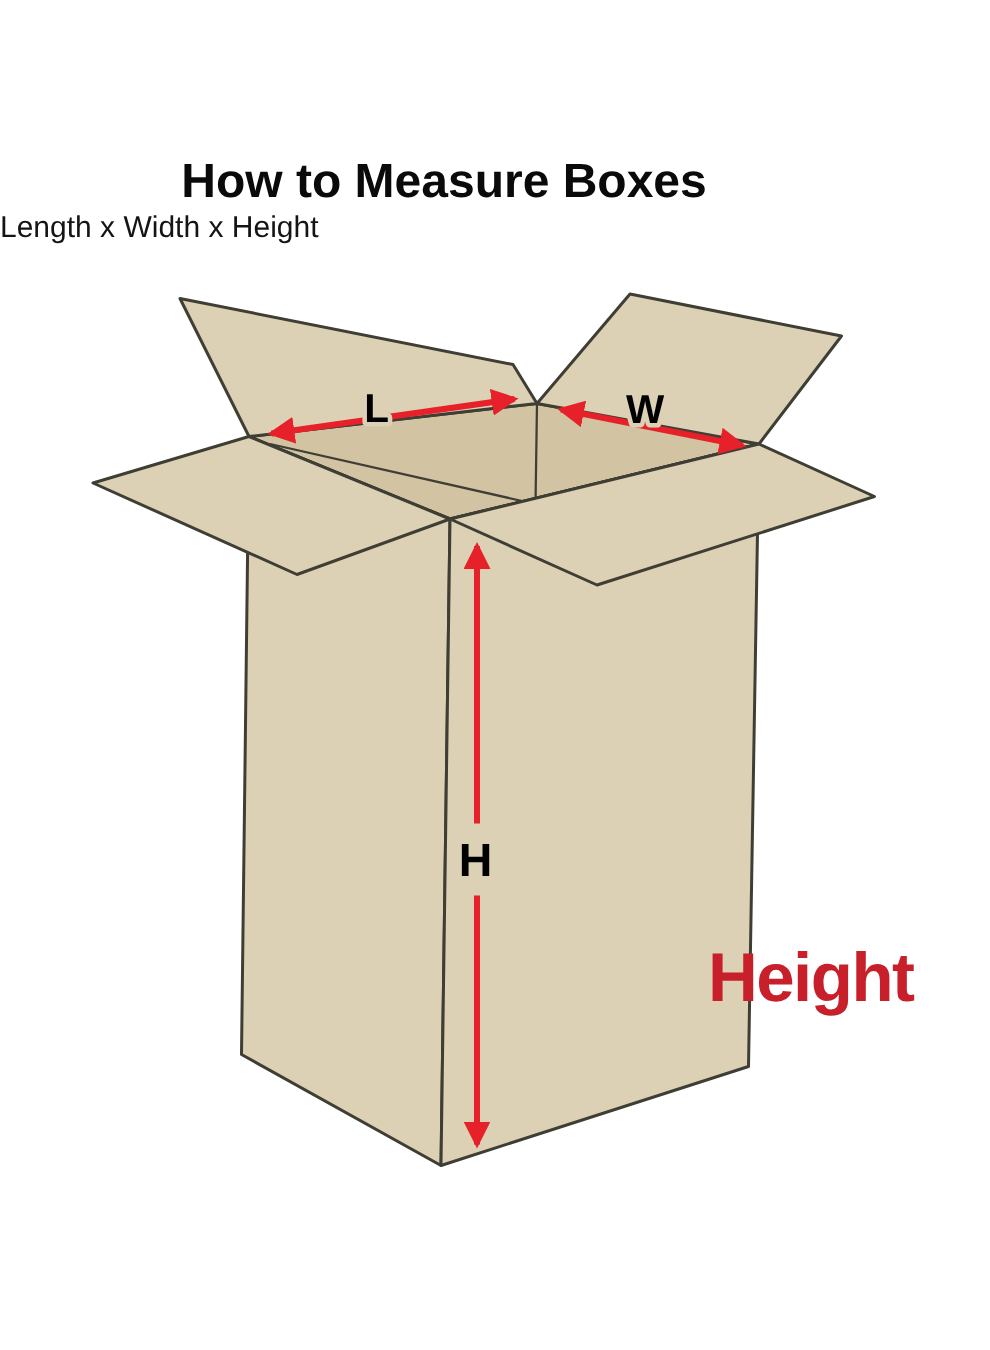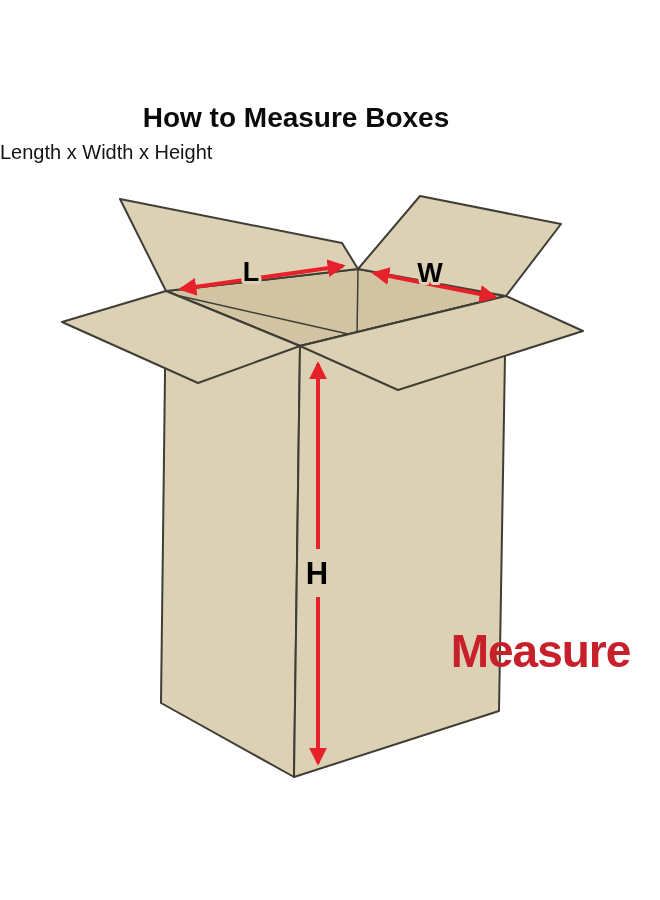--- a/index.html
+++ b/index.html
@@ -16,21 +16,21 @@
     overflow: hidden;
   }
   .heading {
     position: absolute;
     top: 103px;
     left: 0;
     width: 592px;
     text-align: center;
     color: #0a0a0a;
     font-weight: 700;
-    font-size: 28px;
+    font-size: 32px;
     line-height: 1.1;
   }
   .subheading {
     position: absolute;
     top: 141px;
     left: 0;
     width: 660px;
     text-align: left;
     color: #141414;
     font-weight: 400;
@@ -129,15 +129,15 @@
       <line class="arrow" x1="318" y1="597" x2="318" y2="763" marker-end="url(#ah)"></line>
     </g>
 
     <g>
       <text class="lbl" x="251" y="281">L</text>
       <text class="lbl" x="430" y="282">W</text>
       <text class="lbl lbl-h" x="317" y="584">H</text>
     </g>
   </svg>
 
-  <div class="brand">Measure</div>
+  <div class="brand">Height</div>
 
 </div>
 
 </body></html>

